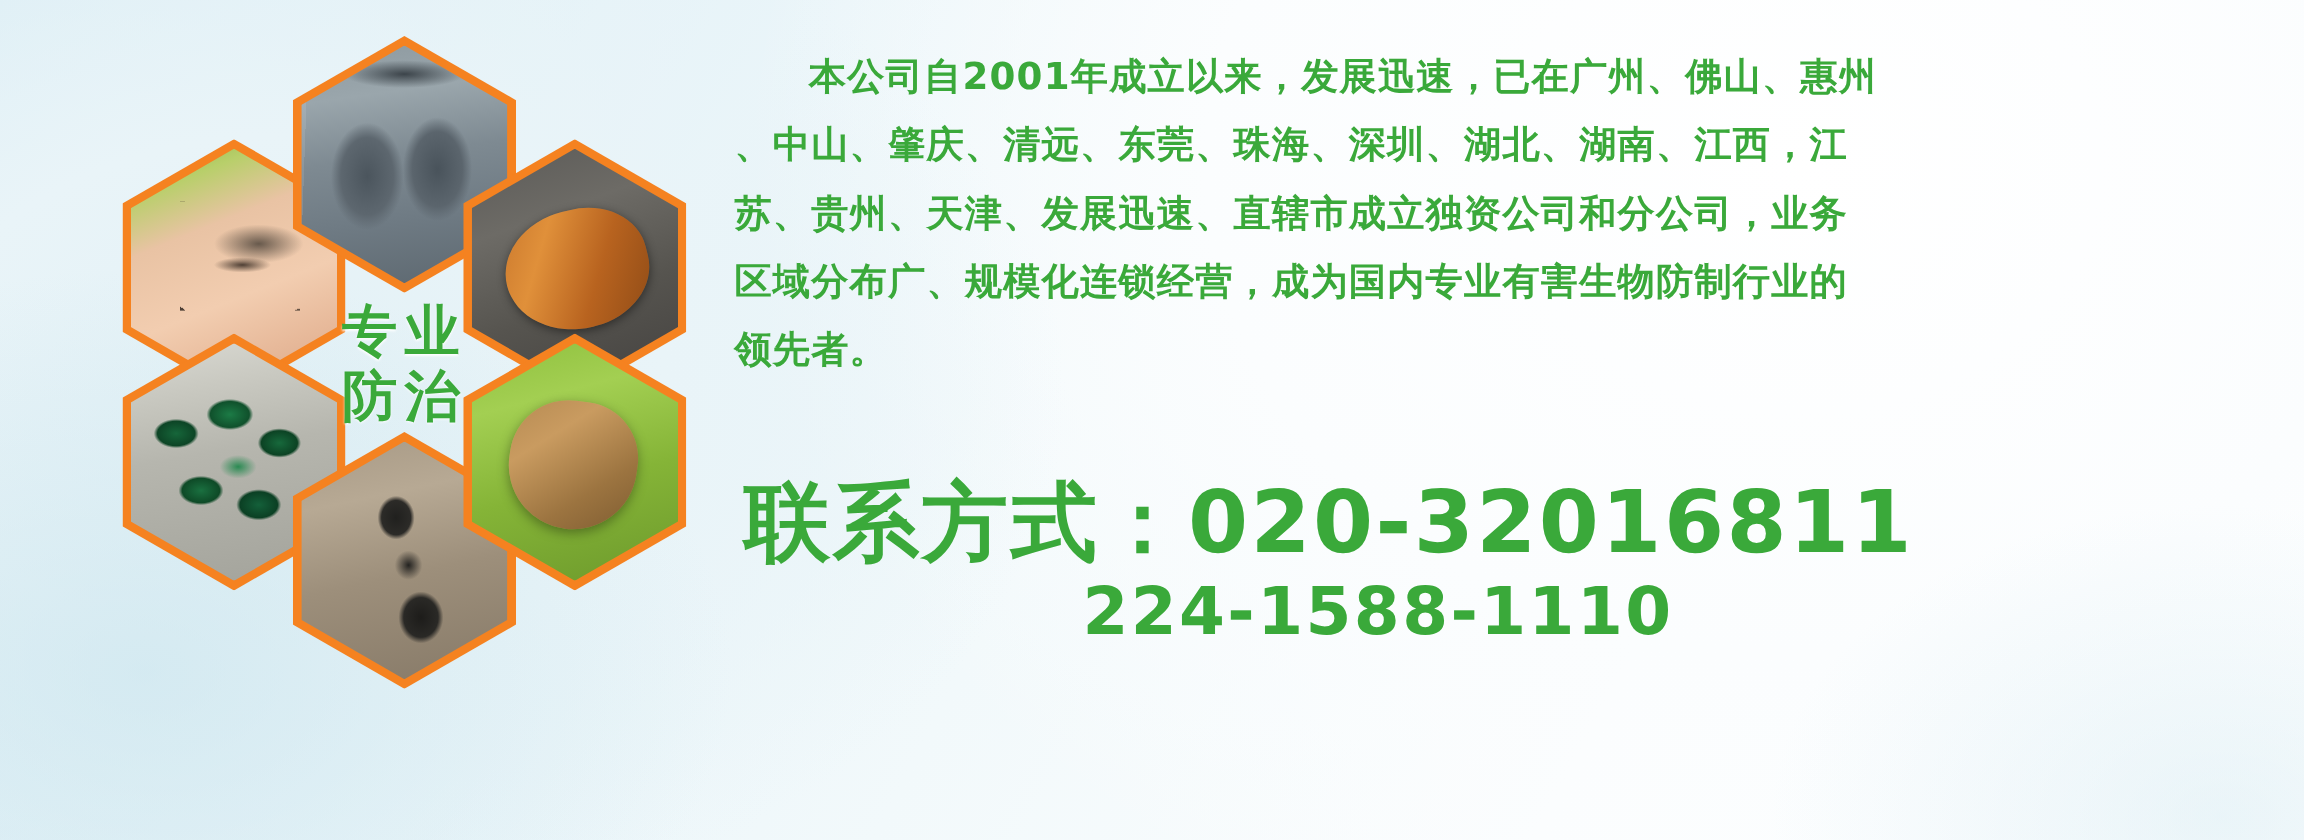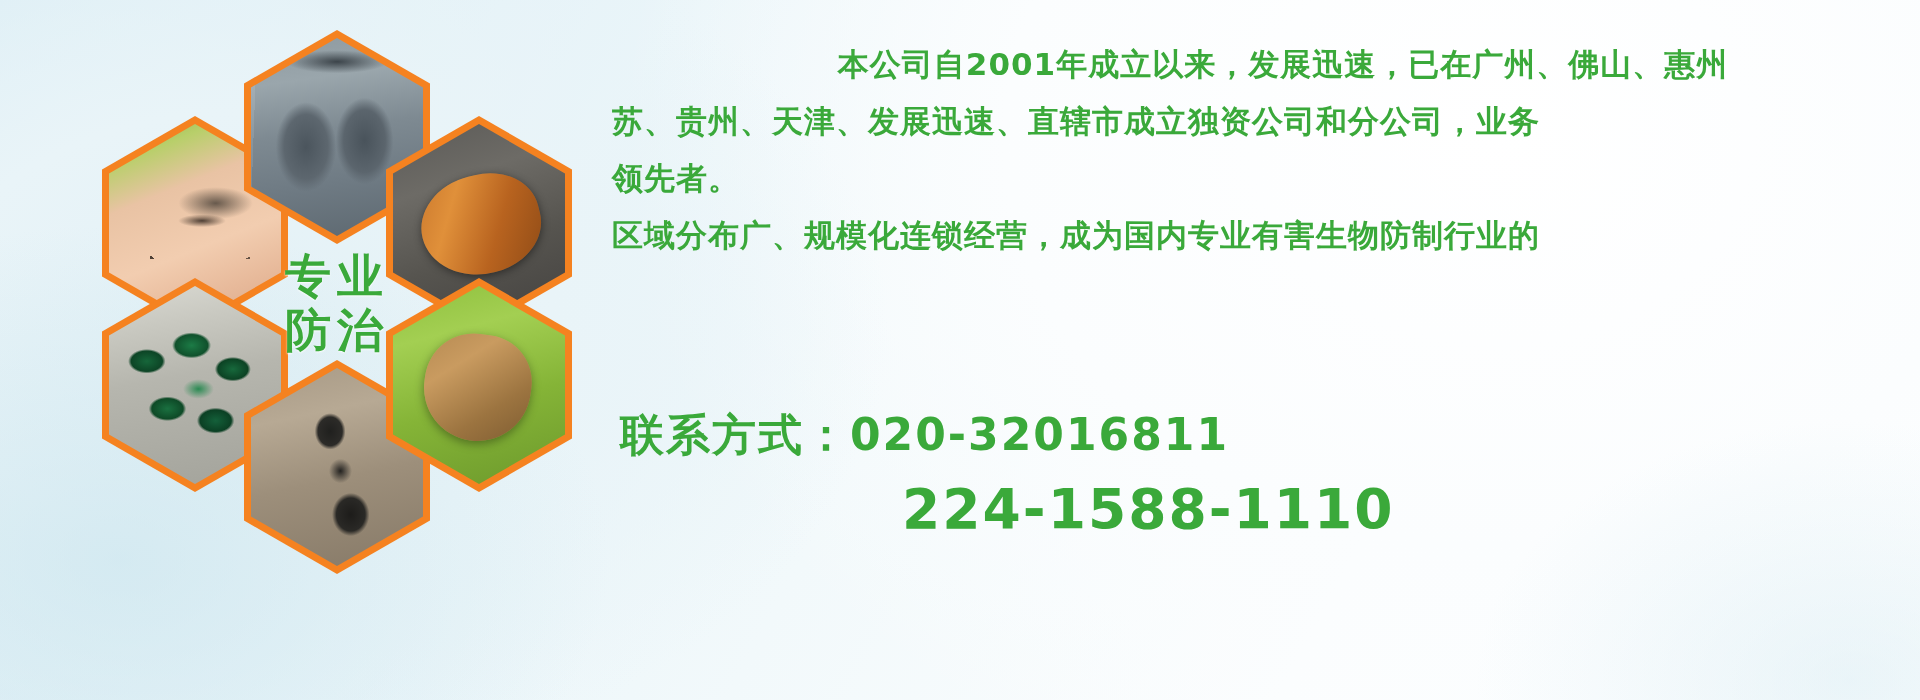--- a/index.html
+++ b/index.html
@@ -135,29 +135,29 @@
   
   #body-copy{
     position:absolute;left:612px;top:36px;width:1280px;
     color:#3aa93a;
     font-size:31px;
     font-weight:600;
     line-height:57px;
     letter-spacing:1px;
   }
   #body-copy .line{white-space:pre;}
-  #body-copy .line.indent{text-indent:62px;text-align:center;}
+  #body-copy .line.indent{text-indent:62px;}
 
   #contact{
     position:absolute;left:620px;top:398px;width:1240px;
     color:#3aa93a;
     font-weight:600;
   }
   #contact .c-row1{
-    font-size:44px;letter-spacing:2px;line-height:74px;white-space:pre;
+    font-size:72px;letter-spacing:2px;line-height:74px;white-space:pre;
   }
   #contact .c-row2{
     font-size:55px;letter-spacing:2px;line-height:74px;
     padding-left:282px;white-space:pre;
   }
 </style>
 </head>
 <body>
 
 <div id="banner">
@@ -201,23 +201,24 @@
     </div>
 
     <div class="hex center-label">
       <div class="label-text"><span>专业</span><br><span>防治</span></div>
     </div>
 
   </div>
 
   <div id="body-copy">
     <div class="line indent">本公司自2001年成立以来，发展迅速，已在广州、佛山、惠州</div>
+    <div class="line">、中山、肇庆、清远、东莞、珠海、深圳、湖北、湖南、江西，江</div>
     <div class="line">苏、贵州、天津、发展迅速、直辖市成立独资公司和分公司，业务</div>
+    <div class="line">区域分布广、规模化连锁经营，成为国内专业有害生物防制行业的</div>
     <div class="line">领先者。</div>
-    <div class="line">区域分布广、规模化连锁经营，成为国内专业有害生物防制行业的</div>
   </div>
 
   <div id="contact">
     <div class="c-row1">联系方式：020-32016811</div>
     <div class="c-row2">224-1588-1110</div>
   </div>
 
 </div>
 
 </body></html>

